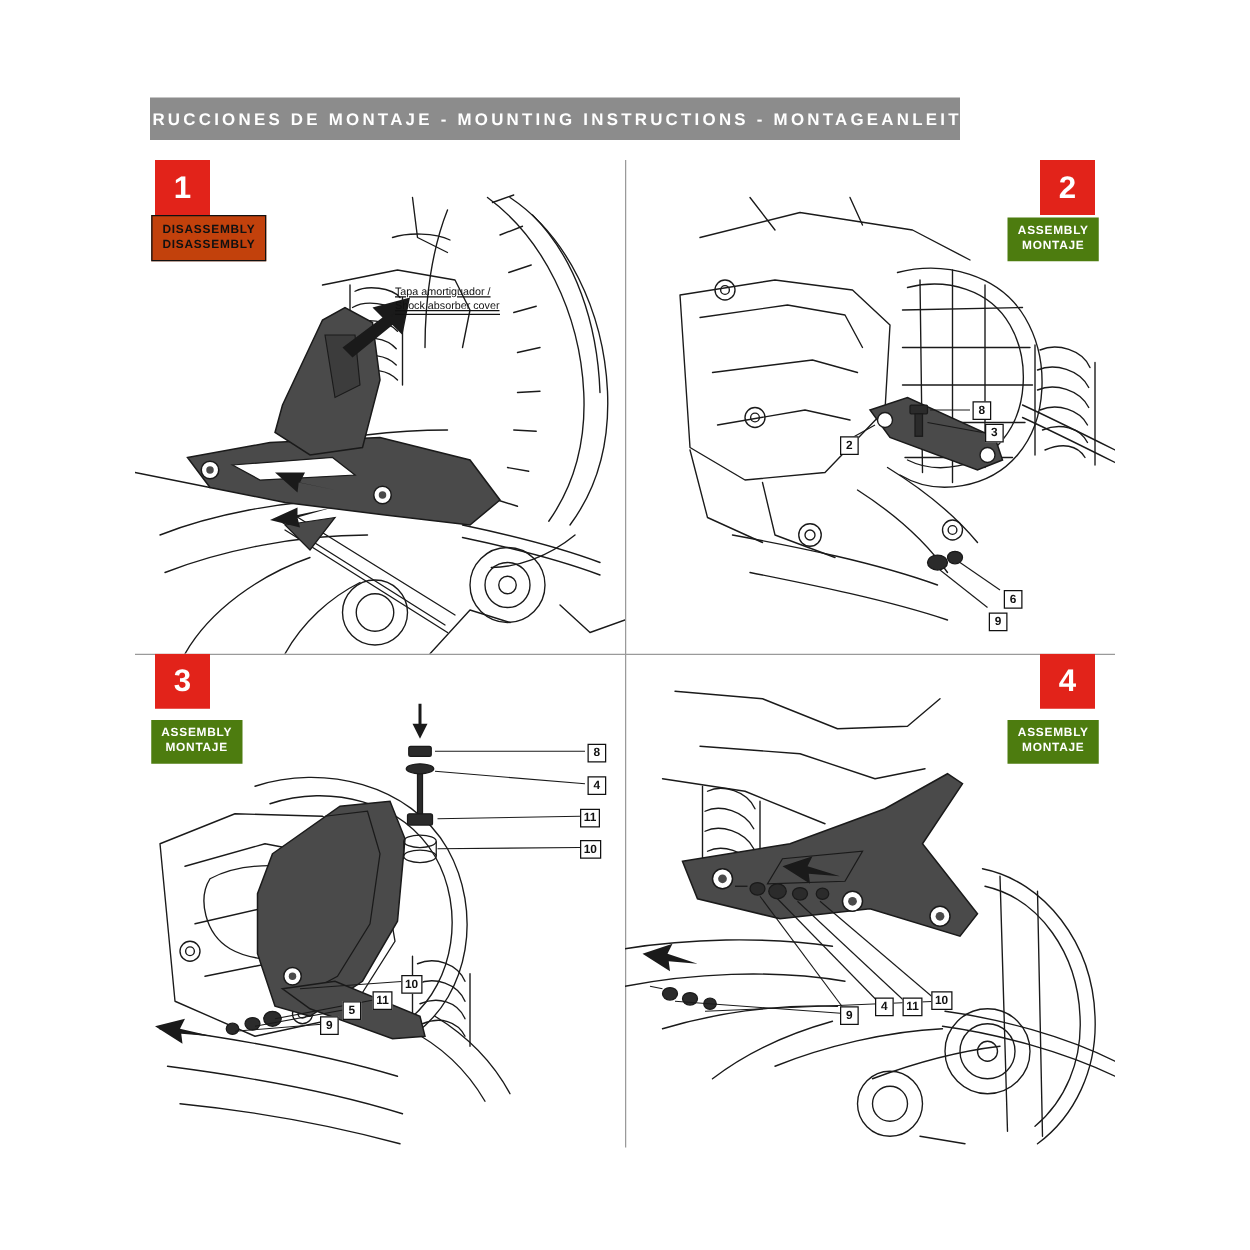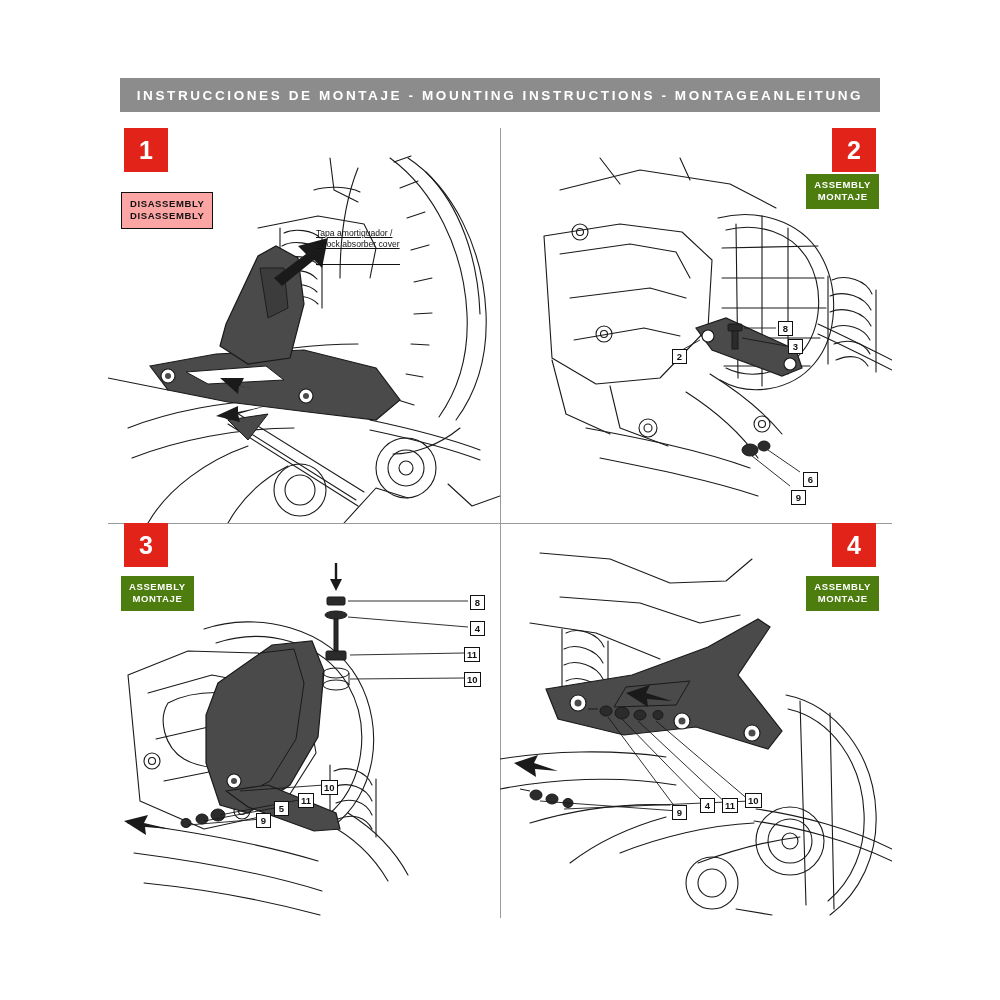--- a/index.html
+++ b/index.html
@@ -19,21 +19,21 @@
     left: 0; top: 0;
     width: 1000px;
     height: 1000px;
   }
 
   
   .header-band {
     position: absolute;
     left: 120px;
     top: 78px;
-    width: 760px;
+    width: 648px;
     height: 34px;
     background: #8c8c8c;
     display: flex;
     align-items: center;
     justify-content: center;
   }
   .header-band .title {
     color: #ffffff;
     font-size: 13.5px;
     font-weight: bold;
@@ -101,21 +101,21 @@
     color: #ffffff;
     padding: 5px 8px 6px 8px;
     font-size: 9.5px;
     font-weight: bold;
     letter-spacing: 0.6px;
     line-height: 12px;
     text-align: center;
     white-space: nowrap;
   }
   .action-label .l2 { display: block; }
-  .label-p1 { left: 13px; top: 64px; background: #fca5a5; color: #111; border: 1.6px solid #111; }
+  .label-p1 { left: 13px; top: 44px; background: #c2410c; color: #111; border: 1.6px solid #111; }
   .label-p2 { right: 13px; top: 46px; }
   .label-p3 { left: 13px; top: 53px; }
   .label-p4 { right: 13px; top: 53px; }
 
   
   .callout {
     position: absolute;
     min-width: 15px;
     height: 15px;
     padding: 0 2px;
@@ -136,21 +136,21 @@
     position: absolute;
     z-index: 6;
     font-size: 8.6px;
     line-height: 11px;
     color: #111;
     white-space: nowrap;
   }
   .part-note .line2 {
     display: block;
     border-bottom: 1px solid #111;
-    padding-bottom: 14px;
+    padding-bottom: 1px;
   }
 
   svg { display: block; }
   .art { position: absolute; left: 0; top: 0; }
 </style>
 </head>
 <body>
 
 <div class="page">
 

